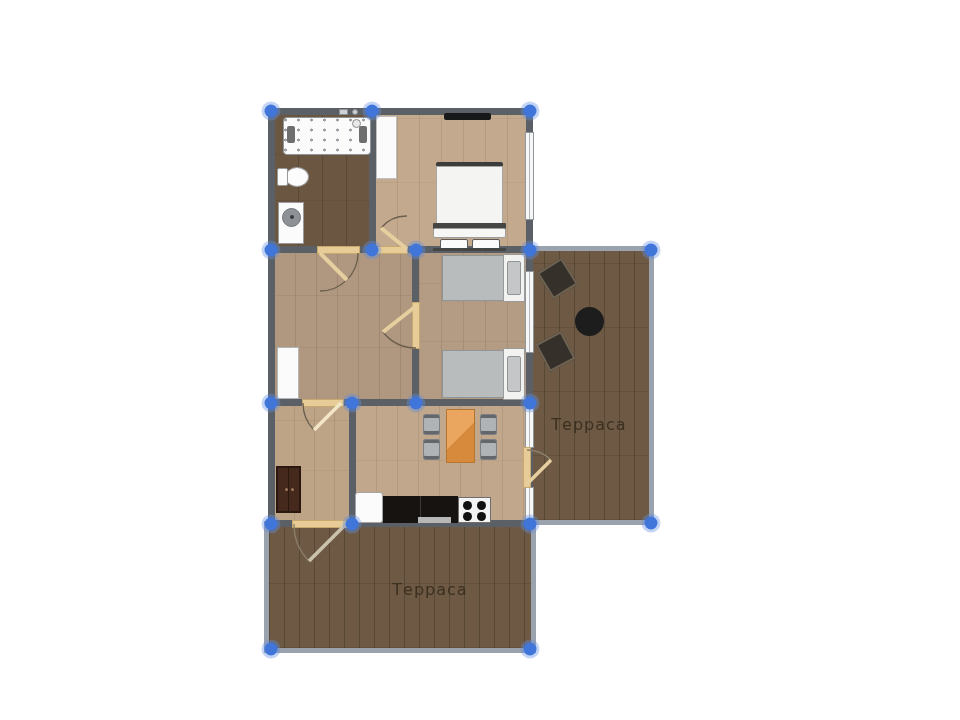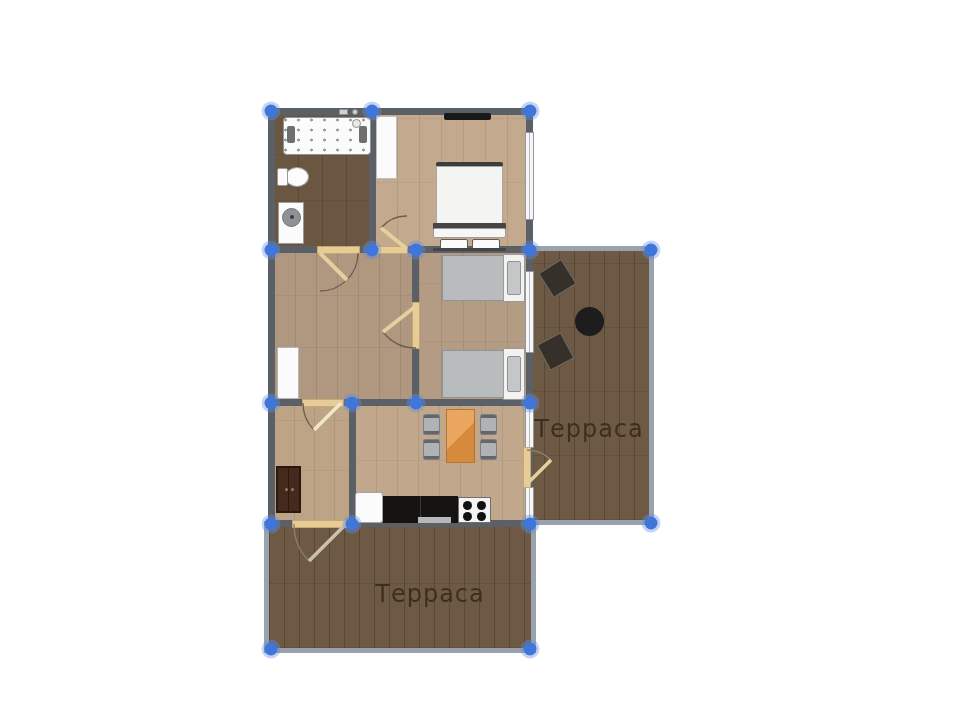--- a/index.html
+++ b/index.html
@@ -56,21 +56,21 @@
   
   .wall{position:absolute;background:#5b6066;}
   .door-sill{position:absolute;background:#e8cc98;border:1px solid #c7a86f;box-sizing:border-box;}
   .window{position:absolute;background:#f7f7f7;border:1px solid #8f969c;box-sizing:border-box;}
   .window.v{background-image:linear-gradient(90deg, transparent calc(50% - .5px), #b3b9bf calc(50% - .5px) calc(50% + .5px), transparent calc(50% + .5px));}
   
   .white-box{position:absolute;background:#fbfbfb;border:1px solid #b3b3b3;box-sizing:border-box;}
   .handle{position:absolute;width:13px;height:13px;border-radius:50%;
     background:#4076d9;box-shadow:0 0 0 3px rgba(96,142,226,0.38);
     transform:translate(-50%,-50%);}
-  .label{position:absolute;color:#3b2f20;font-size:24px;letter-spacing:1px;
+  .label{position:absolute;color:#3b2f20;font-size:16px;letter-spacing:1px;
     text-align:center;font-family:"DejaVu Sans",sans-serif;}
   .kchair{position:absolute;width:17px;height:21px;background:#b0b3b6;border:1px solid #7c8084;
     box-sizing:border-box;border-radius:2px;
     box-shadow:inset 0 3px 0 #63666a, inset 0 -3px 0 #63666a;}
   .tchair{position:absolute;width:29px;height:31px;background:#35302a;border:2px solid #6e6353;
     box-sizing:border-box;}
   svg.overlay{position:absolute;left:0;top:0;pointer-events:none;}
 </style>
 </head>
 <body>

